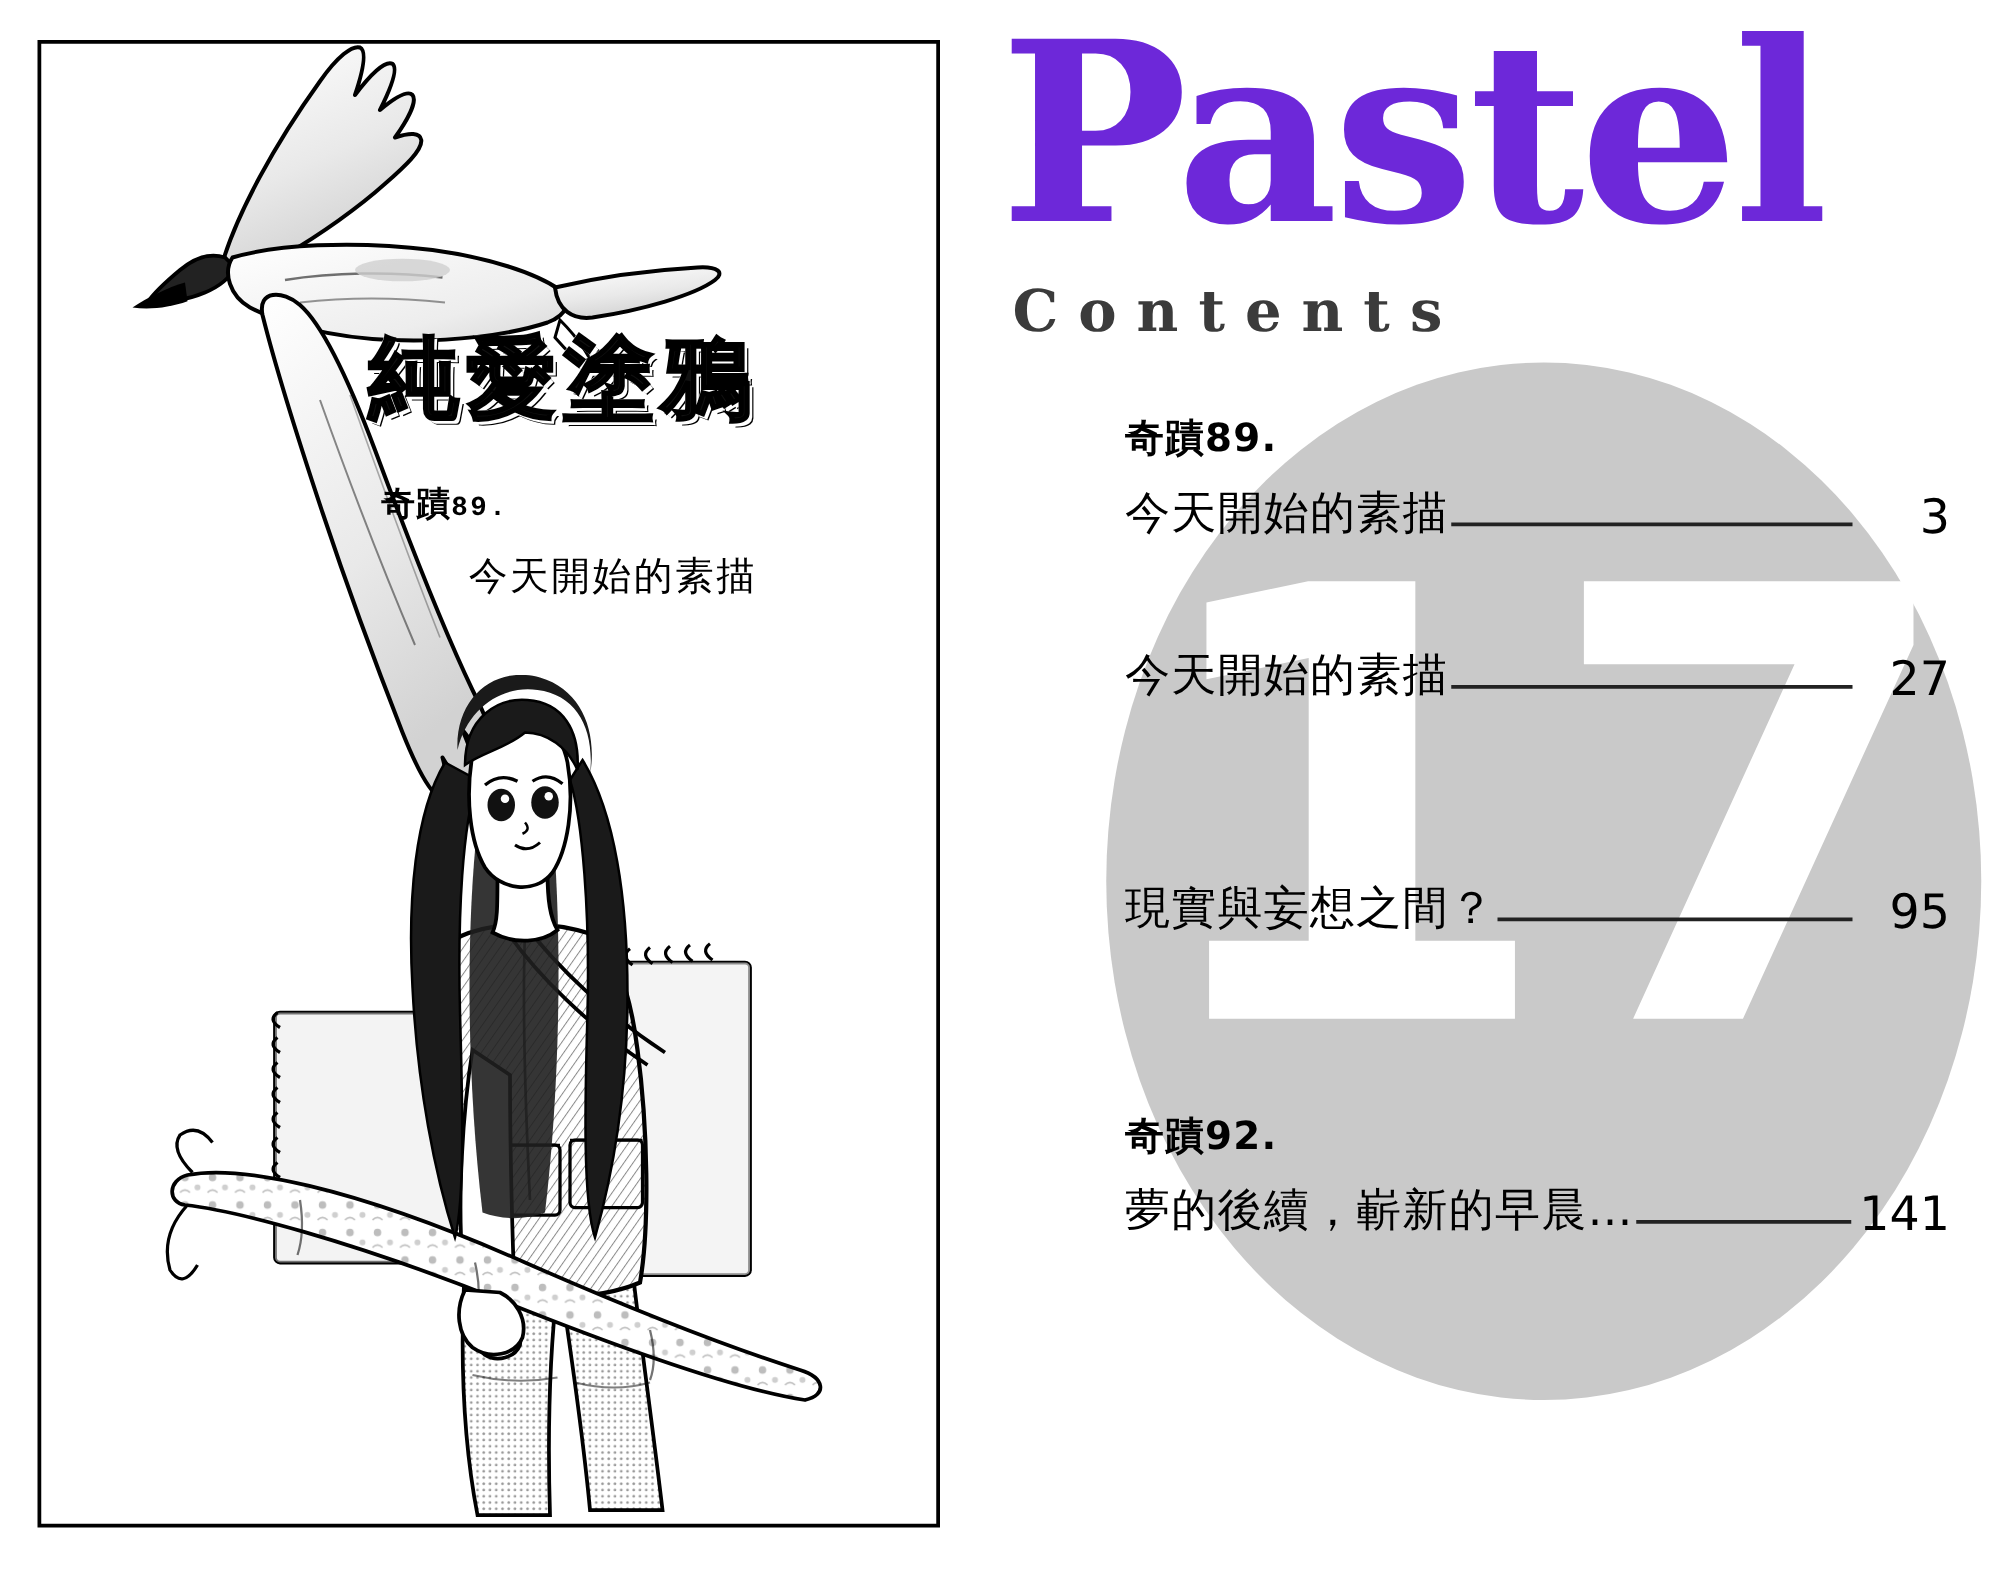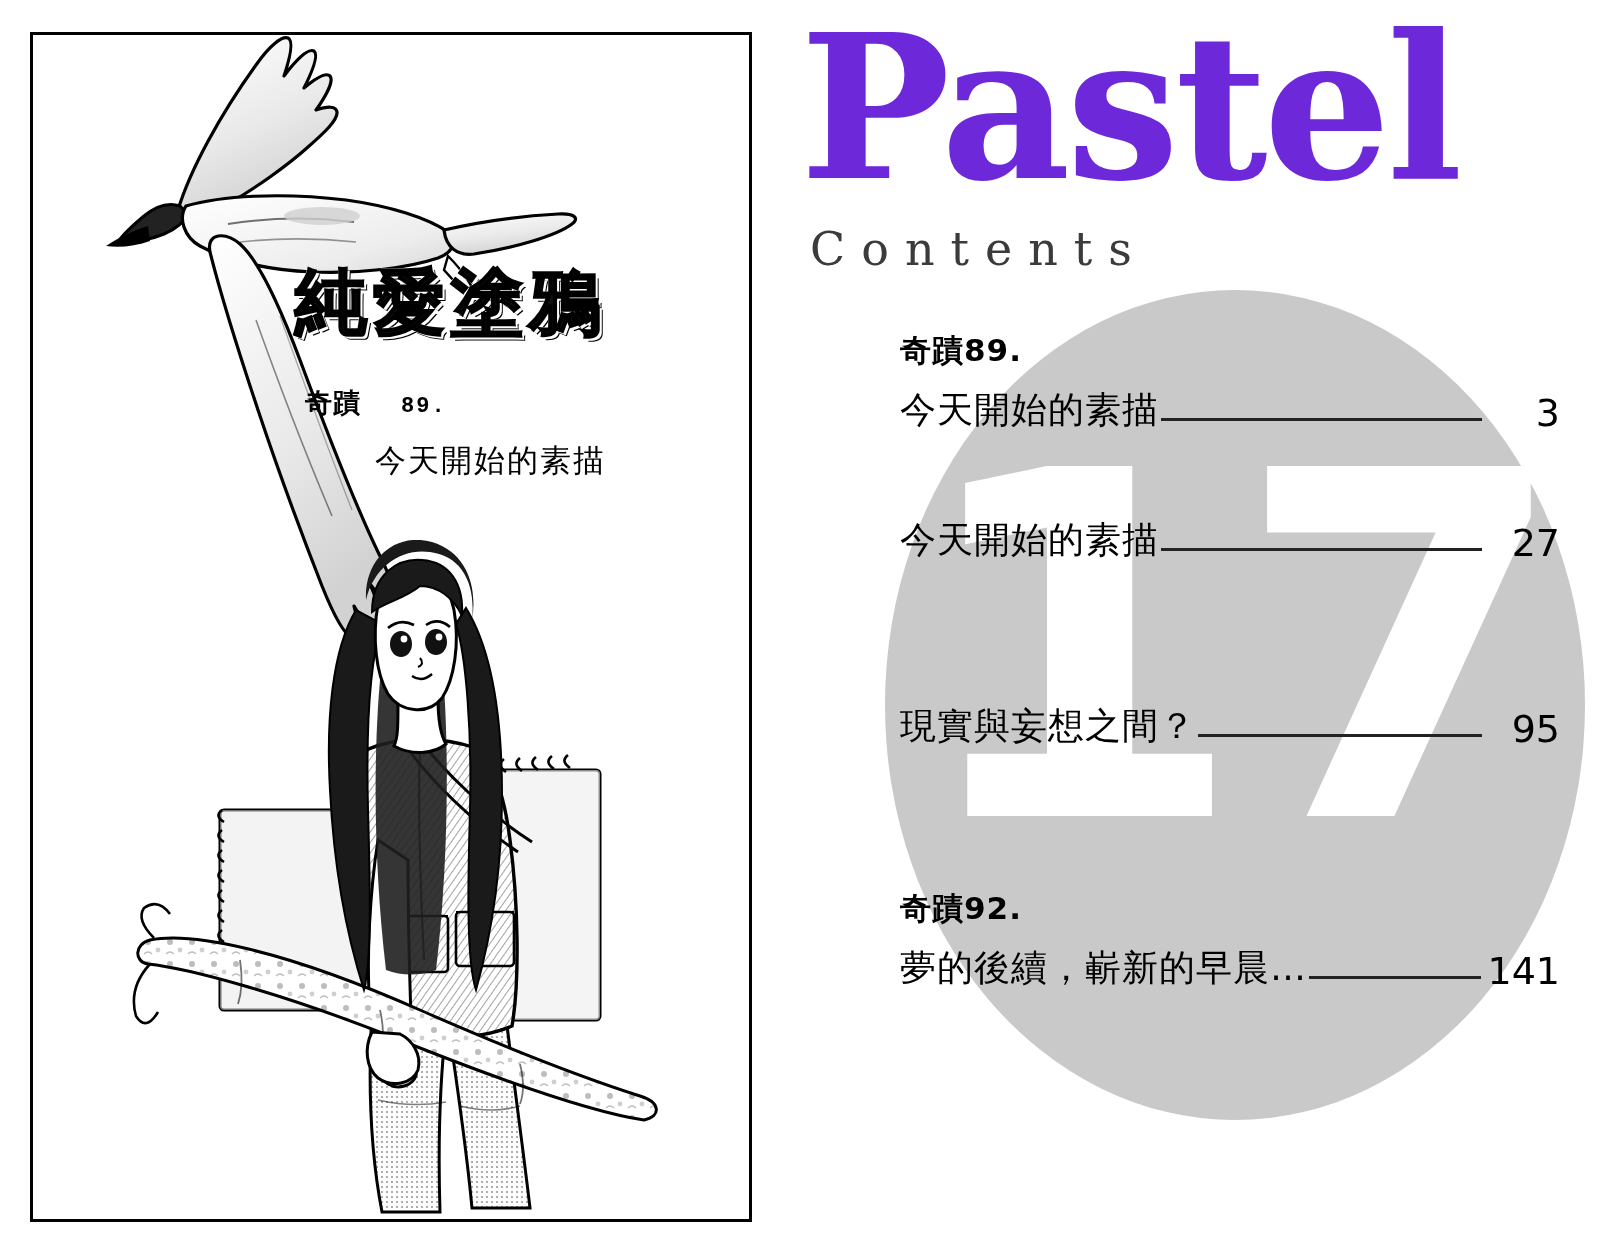--- a/index.html
+++ b/index.html
@@ -70,21 +70,20 @@
     font-family: "DejaVu Sans", sans-serif;
     font-weight: bold;
     font-size: 27px;
     letter-spacing: 1px;
     white-space: nowrap;
   }
   .chapter-num-left .num {
     font-size: 22px;
     font-family: "Liberation Mono", monospace;
     letter-spacing: 2px;
-    margin-left: 40px;
   }
   .chapter-title-left {
     position: absolute;
     left: 375px;
     top: 440px;
     font-family: "DejaVu Sans", sans-serif;
     font-size: 31px;
     letter-spacing: 2px;
     white-space: nowrap;
   }
@@ -114,21 +113,21 @@
     line-height: 200px;
     letter-spacing: -4px;
     color: #6d28d9;
     white-space: nowrap;
   }
   .contents-word {
     position: absolute;
     left: 20px;
     top: 222px;
     font-family: "DejaVu Serif", serif;
-    font-weight: normal;
+    font-weight: bold;
     font-size: 46px;
     letter-spacing: 16px;
     color: #3b3b3b;
     white-space: nowrap;
   }
   .big-17 {
     position: absolute;
     left: 95px;
     top: 290px;
     width: 700px;

